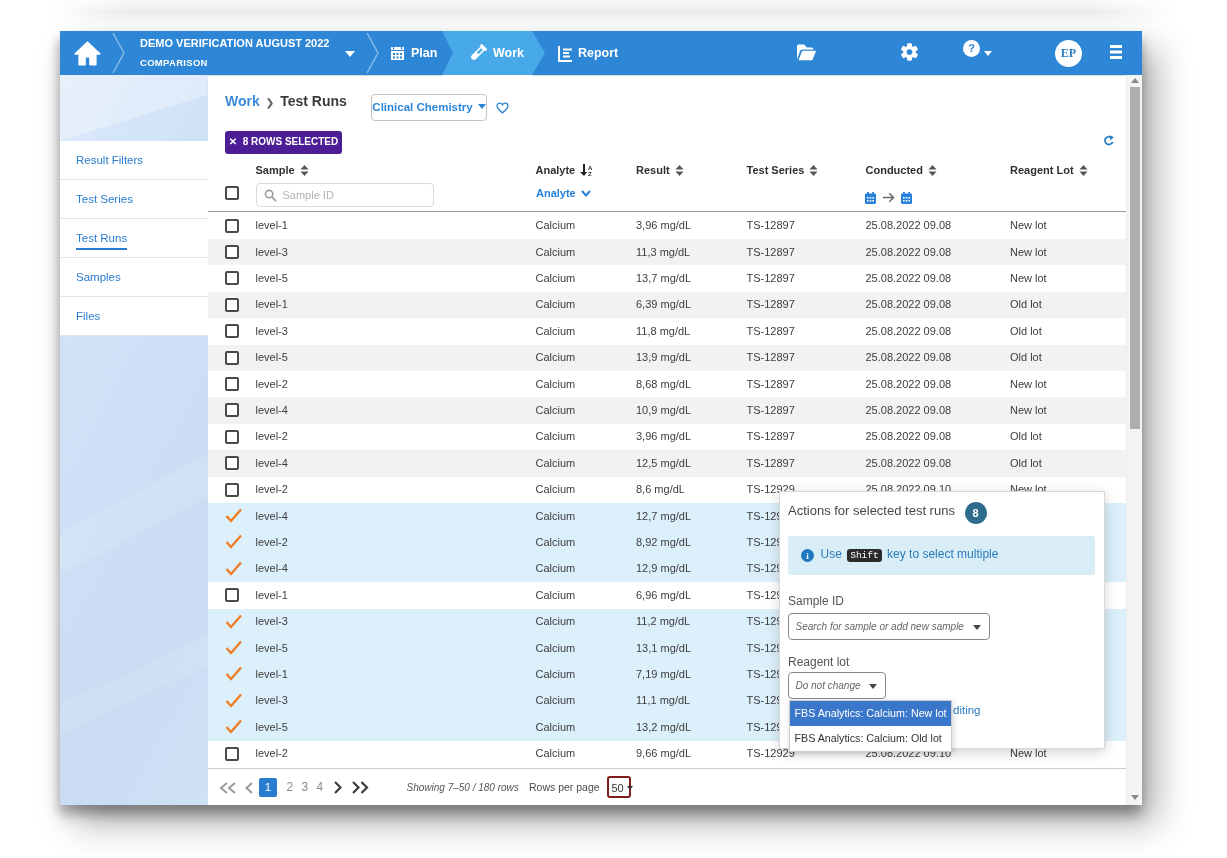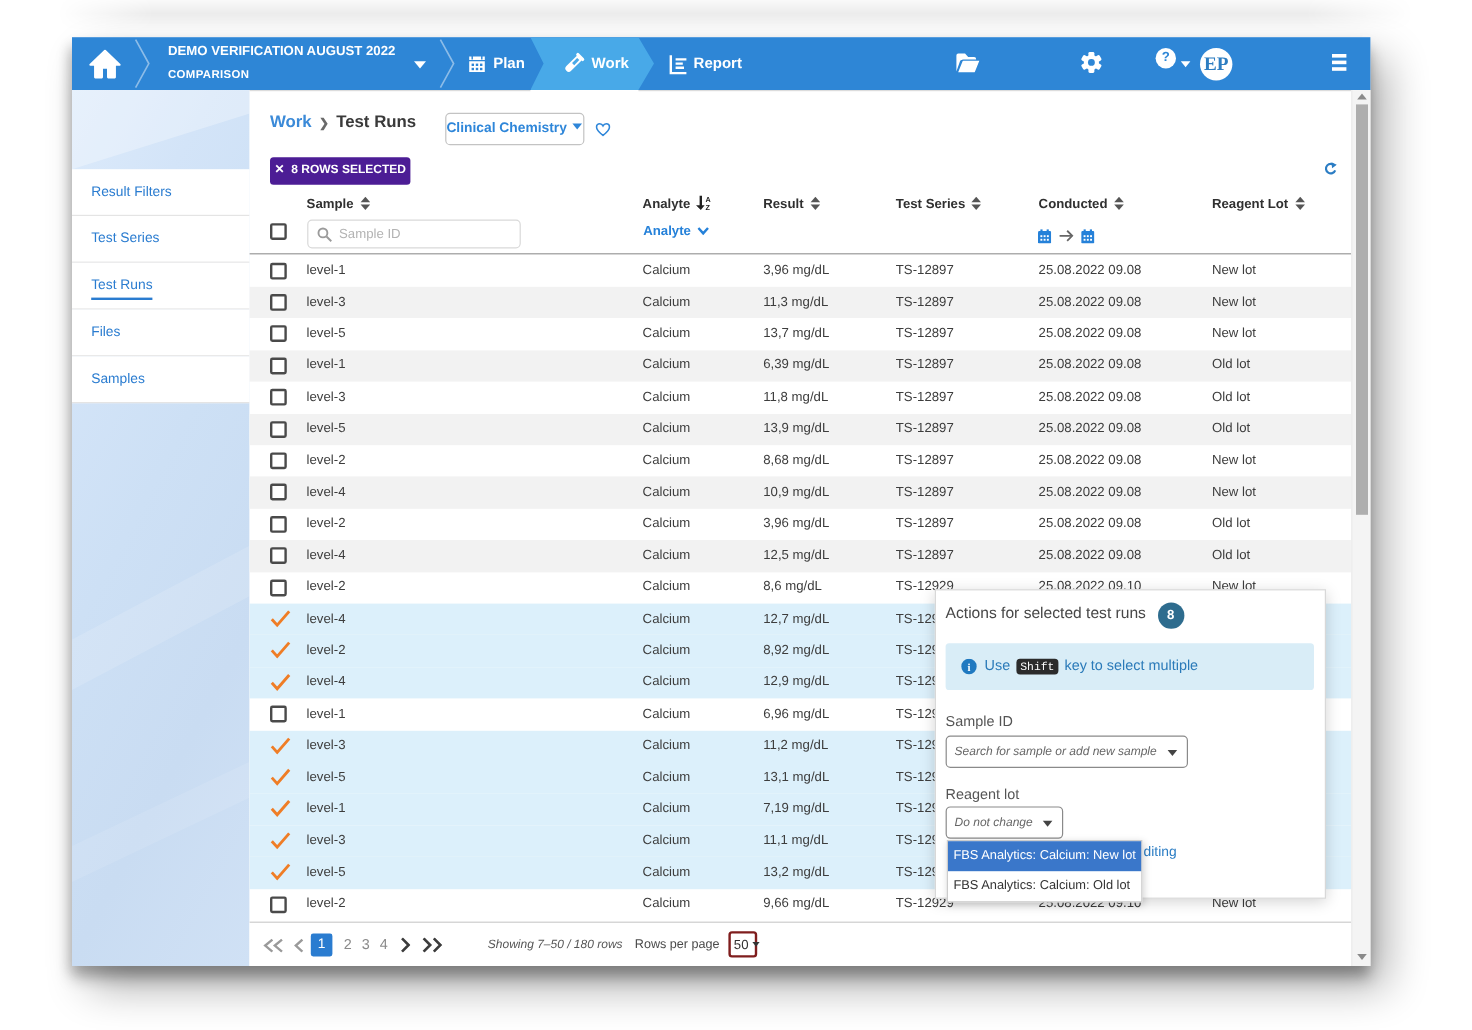--- a/index.html
+++ b/index.html
@@ -25,21 +25,21 @@
 .mitem.first { border-top:1px solid #e4e4e4; }
 .mitem.active u { text-decoration:none; border-bottom:2px solid #2a7cd0; padding-bottom:4px; }
 
 #content { position:absolute; left:147.5px; top:44px; width:918.5px; height:730px; background:#ffffff; }
 #topline { position:absolute; left:0; top:0; width:918.5px; height:1px; background:#dcdcdc; }
 #tabunderline { position:absolute; left:234.5px; top:0; width:90px; height:4px; background:#ffffff; }
 .crumb { position:absolute; left:17.5px; top:18px; font-size:14px; color:#3a3a3a;font-weight:bold; }
 .crumb a { color:#3b8ad8; text-decoration:none; }
 .crumb .sep { color:#6a6a6a; padding:0 6px; font-size:10px; }
 #ccbtn { position:absolute; left:163.5px; top:19px; width:116px; height:27px; border:1px solid #c3c3c3;
-  border-radius:4px; color:#2e86d9; font-weight:bold; font-size:11.5px; text-align:left; line-height:25px; background:#fff; white-space:nowrap; }
+  border-radius:4px; color:#2e86d9; font-weight:bold; font-size:11.5px; text-align:center; line-height:25px; background:#fff; white-space:nowrap; }
 #ccbtn .car { display:inline-block; margin-left:5px; vertical-align:2px; width:0; height:0;
   border-left:4px solid transparent; border-right:4px solid transparent; border-top:5px solid #2e86d9; }
 #heartico { position:absolute; left:288px; top:27px; }
 #orangebtn { position:absolute; left:17.5px; top:56px; width:117px; height:22.5px; background:#4c1d95;
   border-radius:3px; color:#ffffff; font-weight:bold; font-size:10px; text-align:center; line-height:22.5px; }
 #refreshico { position:absolute; left:895px; top:60px; }
 
 .th { position:absolute; top:86px; font-size:11px; font-weight:bold; color:#303030; height:18px; line-height:18px; }
 .sortud { display:inline-block; margin-left:5px; vertical-align:-2px; }
 
@@ -153,34 +153,34 @@
       <g fill="#fff">
         <circle cx="50" cy="50" r="33"></circle>
         <rect x="37" y="4" width="26" height="92" rx="6"></rect>
         <rect x="37" y="4" width="26" height="92" rx="6" transform="rotate(60 50 50)"></rect>
         <rect x="37" y="4" width="26" height="92" rx="6" transform="rotate(-60 50 50)"></rect>
       </g>
       <circle cx="50" cy="50" r="15" fill="#2e86d6"></circle>
     </svg>
     <div class="abs" style="left:903px;top:9px;width:17px;height:17px;border-radius:50%;background:#fff;color:#2e86d6;font-weight:bold;font-size:11px;text-align:center;line-height:17px">?</div>
     <div class="abs" style="left:924px;top:20px;width:0;height:0;border-left:4.5px solid transparent;border-right:4.5px solid transparent;border-top:5.5px solid #fff"></div>
-    <div class="abs" style="left:940px;top:8.5px;width:27px;height:27px;border-radius:50%;background:#fff;color:#2d7dc1;font-family:'Liberation Serif',serif;font-weight:bold;font-size:16px;text-align:center;line-height:27px">EP</div>
+    <div class="abs" style="left:995px;top:8.5px;width:27px;height:27px;border-radius:50%;background:#fff;color:#2d7dc1;font-family:'Liberation Serif',serif;font-weight:bold;font-size:12px;text-align:center;line-height:27px">EP</div>
     <div class="abs" style="left:1050px;top:14px;width:12px;height:3px;background:#fff;box-shadow:0 5.5px 0 #fff, 0 11px 0 #fff"></div>
   </div>
 
   <div id="sidebar">
     <div class="diag" style="top:0;height:66px;clip-path:polygon(0 0,100% 0,100% 30%,0 100%)"></div>
     <div class="diag" style="top:380px;height:120px;background:rgba(255,255,255,0.14);clip-path:polygon(100% 0,100% 35%,0 100%,0 65%)"></div>
       <div class="diag" style="top:560px;height:100px;background:rgba(255,255,255,0.10);clip-path:polygon(100% 0,100% 30%,0 100%,0 70%)"></div>
     <div id="menu">
       <div class="mitem">Result Filters</div>
       <div class="mitem">Test Series</div>
       <div class="mitem active"><u>Test Runs</u></div>
+      <div class="mitem">Samples</div>
       <div class="mitem">Files</div>
-      <div class="mitem">Samples</div>
     </div>
   </div>
 
   <div id="content">
     <div id="topline"></div>
     <div id="tabunderline"></div>
     <div class="crumb"><a>Work</a><span class="sep">❯</span>Test Runs</div>
     <div id="ccbtn">Clinical Chemistry<span class="car"></span></div>
     <svg id="heartico" width="13" height="12" viewBox="0 0 24 22">
         <path fill="none" stroke="#2e86d9" stroke-width="2.4" d="M12 20 C 5 14.5 2 11 2 7 C 2 4 4.2 2 7 2 C 9 2 11 3.2 12 5.2 C 13 3.2 15 2 17 2 C 19.8 2 22 4 22 7 C 22 11 19 14.5 12 20 Z"></path>

